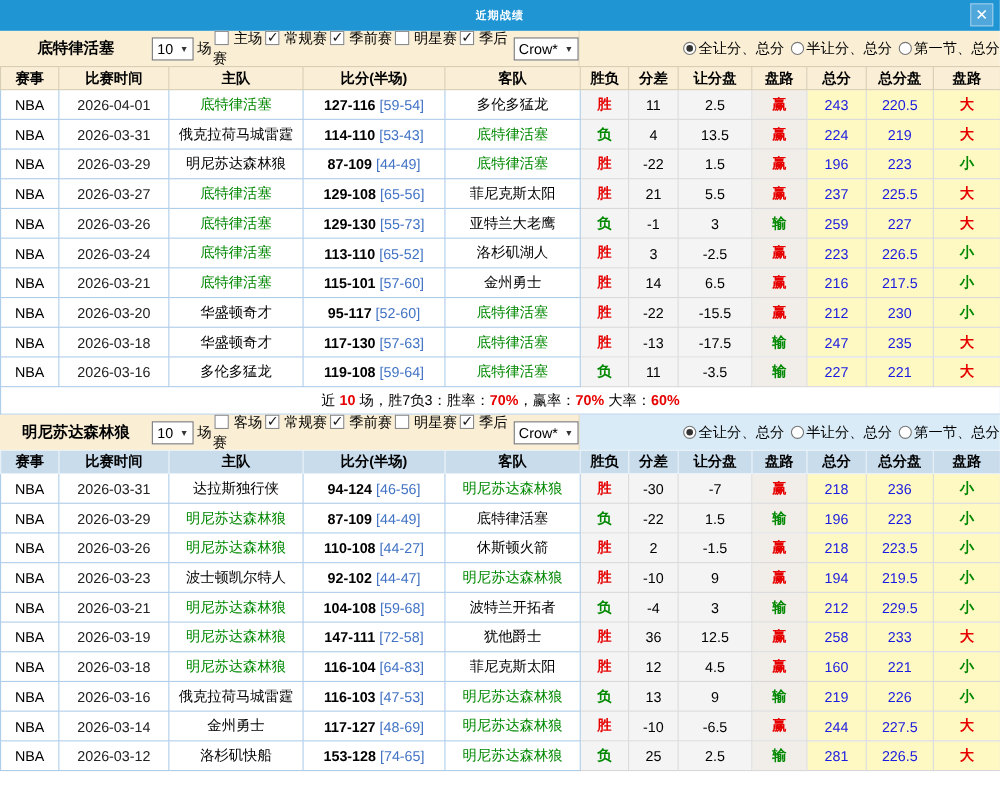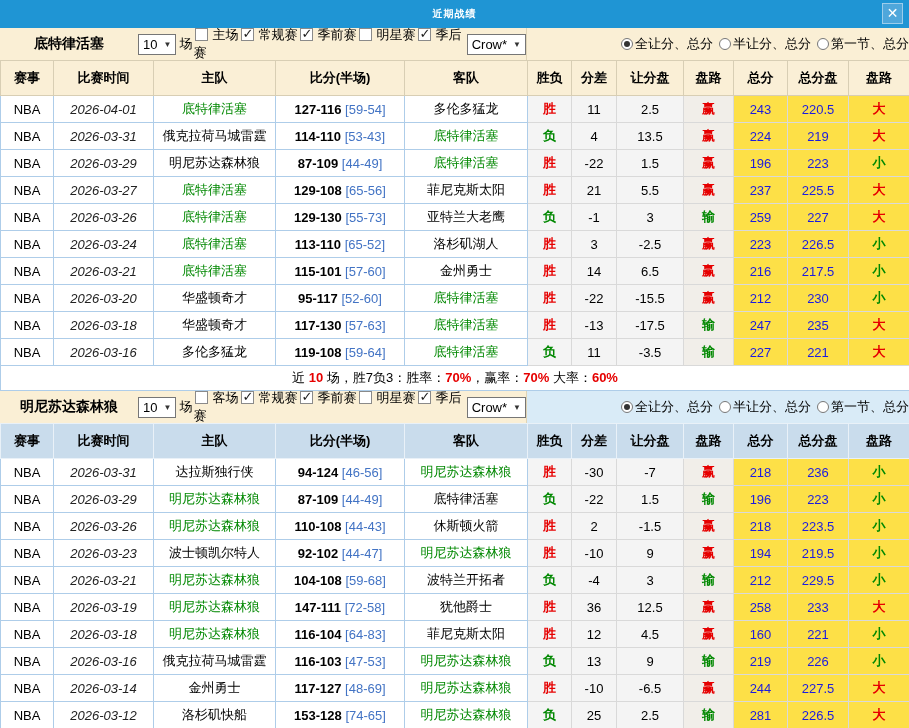--- a/index.html
+++ b/index.html
@@ -32,36 +32,36 @@
   .cb.on::after { content: "✓"; position: absolute; left: 0px; top: -3px;
     font-size: 13px; font-weight: bold; color: #1a1a1a; }
   .rd { display: inline-block; width: 12px; height: 12px; border: 1px solid #777;
     border-radius: 50%; background: #fff; vertical-align: -2px; margin: 0 2px 0 6px;
     position: relative; cursor: pointer; }
   .rd.on::after { content: ""; position: absolute; left: 2px; top: 2px; width: 6px;
     height: 6px; border-radius: 50%; background: #333; }
 
   
   table { border-collapse: collapse; table-layout: fixed; width: 909px; }
-  th { height: 35px; font-size: 13px; font-weight: bold; color: #000; text-align: center; }
+  th { height: 21px; font-size: 13px; font-weight: bold; color: #000; text-align: center; }
   .sec0 th { background: #FAEFD6; border: 1px solid #D8CEB4; }
   .sec1 th { background: #C9DCEC; border: 1px solid #E9F1F8; }
   td { height: 27px; font-size: 13px; text-align: center; color: #000;
     border: 1px solid #AECDE9; background: #fff; overflow: hidden; white-space: nowrap; }
   td.g1 { border-color: #D9D9D9; background: #F4F4F4; }   
   td.g2 { border-color: #D9D9D9; background: #F1EEE9; }   
-  td.g3 { border-color: #D9D9D9; background: #fde047; }      
+  td.g3 { border-color: #D9D9D9; background: #fef9c3; }      
   td.sum { height: 25px; background: #fff; font-size: 13px; }
   .red  { color: #E60000; font-weight: bold; }
   .grn  { color: #008800; font-weight: bold; }
   .tmg  { color: #008800; }
   .blue { color: #1B1BE0; }
   .half { color: #4273C4; }
   .sc   { font-weight: bold; color: #000000; }
-  .dt   { color: #222; font-style: italic; }
+  .dt   { color: #222; }
 </style>
 </head>
 <body>
 
 <div class="panel">
 
   <div class="titlebar">
     <span class="ttl">近期战绩</span>
     <span class="closebtn">✕</span>
   </div>
@@ -340,21 +340,21 @@
             <td class="g1">1.5</td>
             <td class="g2"><span class="grn">输</span></td>
             <td class="g3"><span class="blue">196</span></td>
             <td class="g3"><span class="blue">223</span></td>
             <td class="g3"><span class="grn">小</span></td>
           </tr>
           <tr>
             <td>NBA</td>
             <td><span class="dt">2026-03-26</span></td>
             <td><span class="tmg">明尼苏达森林狼</span></td>
-            <td><span class="sc">110-108</span> <span class="half">[44-43]</span></td>
+            <td><span class="sc">110-108</span> <span class="half">[44-27]</span></td>
             <td><span>休斯顿火箭</span></td>
             <td class="g1"><span class="red">胜</span></td>
             <td class="g1">2</td>
             <td class="g1">-1.5</td>
             <td class="g2"><span class="red">赢</span></td>
             <td class="g3"><span class="blue">218</span></td>
             <td class="g3"><span class="blue">223.5</span></td>
             <td class="g3"><span class="grn">小</span></td>
           </tr>
           <tr>

